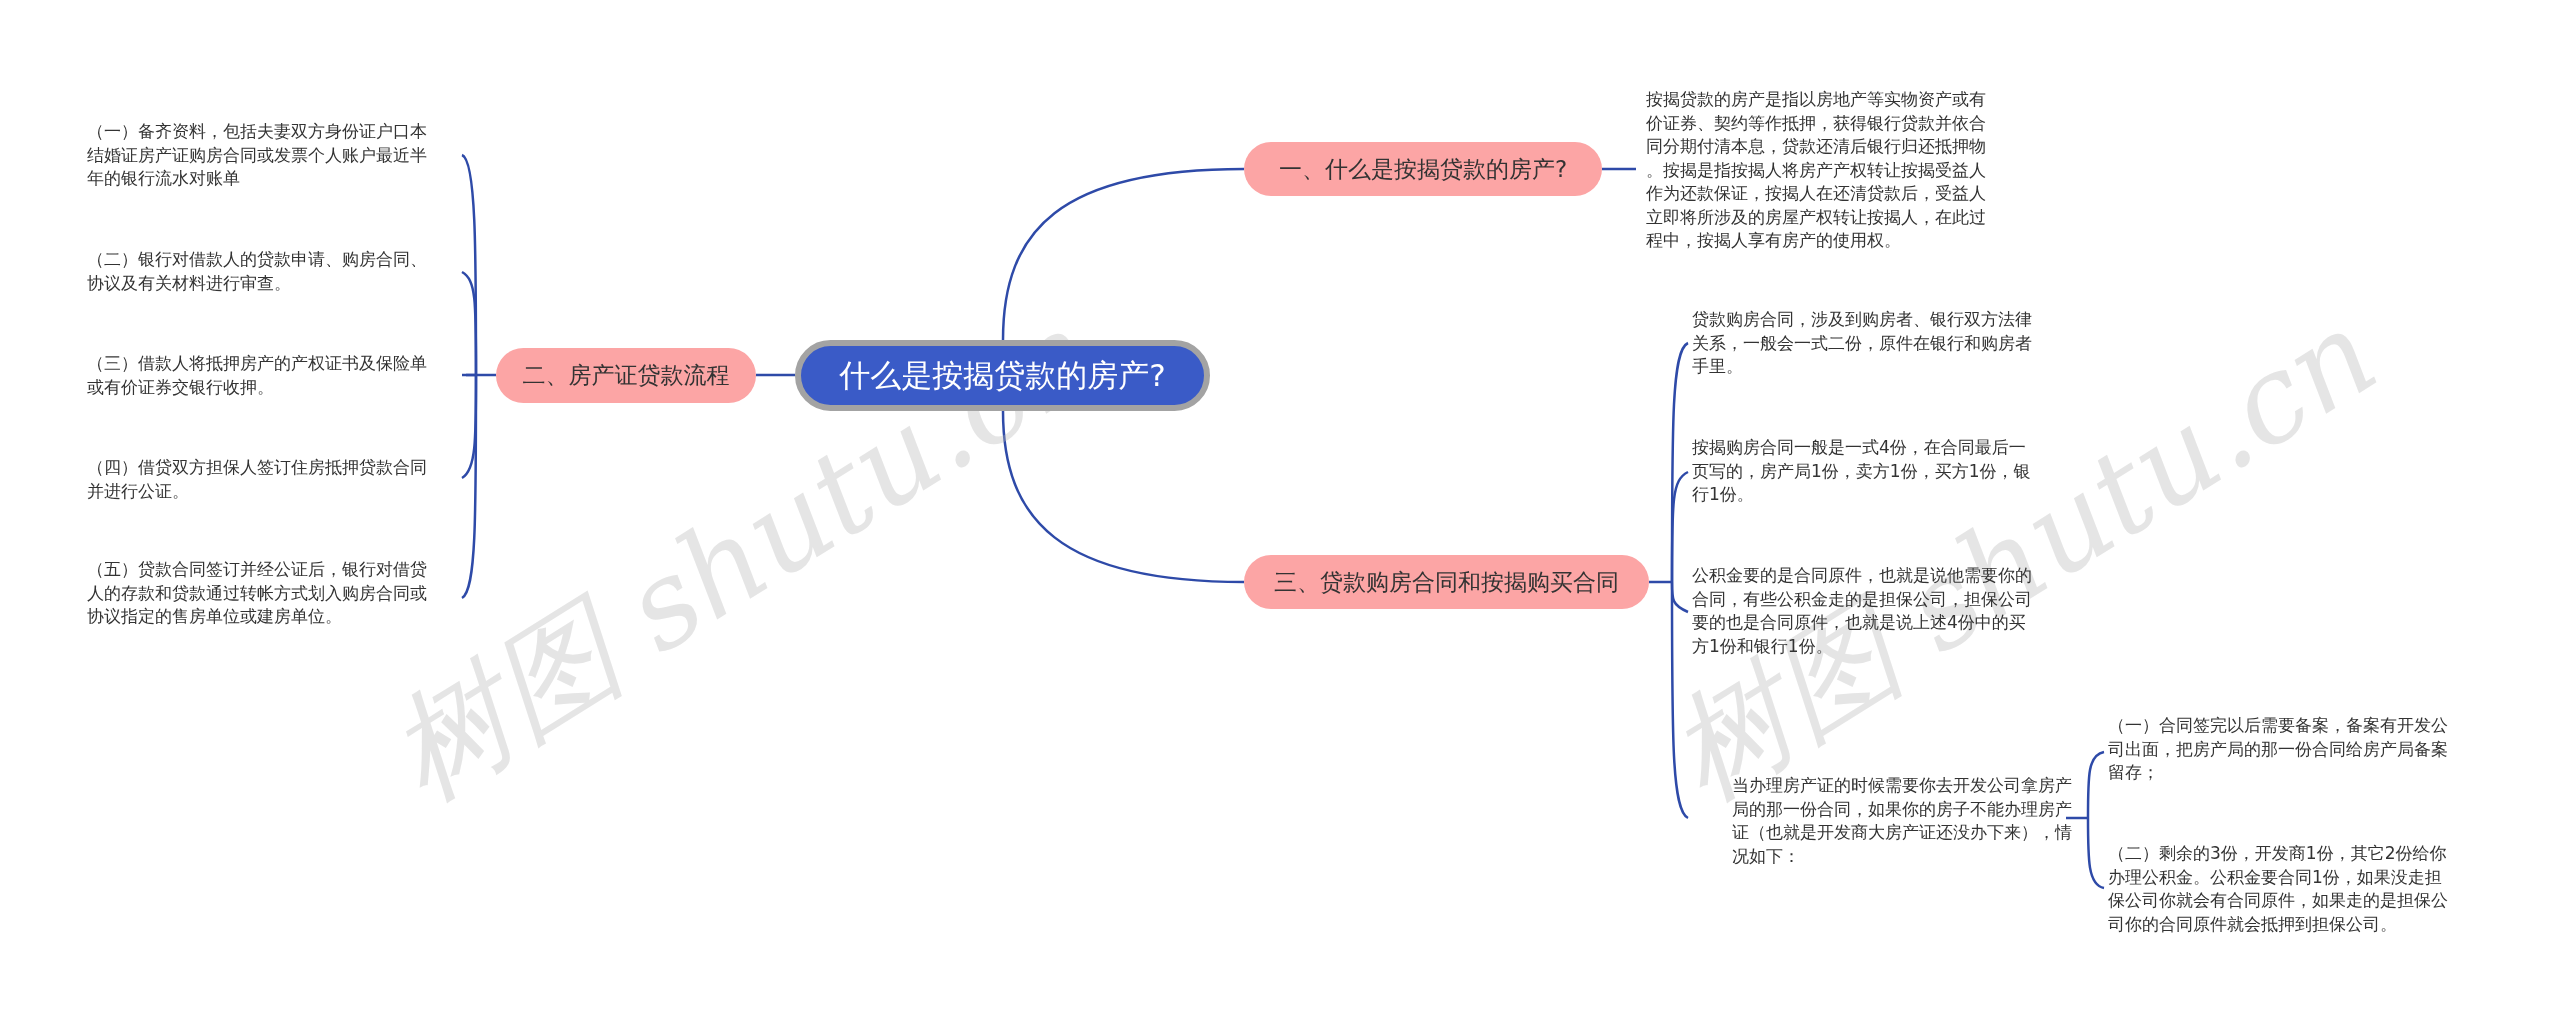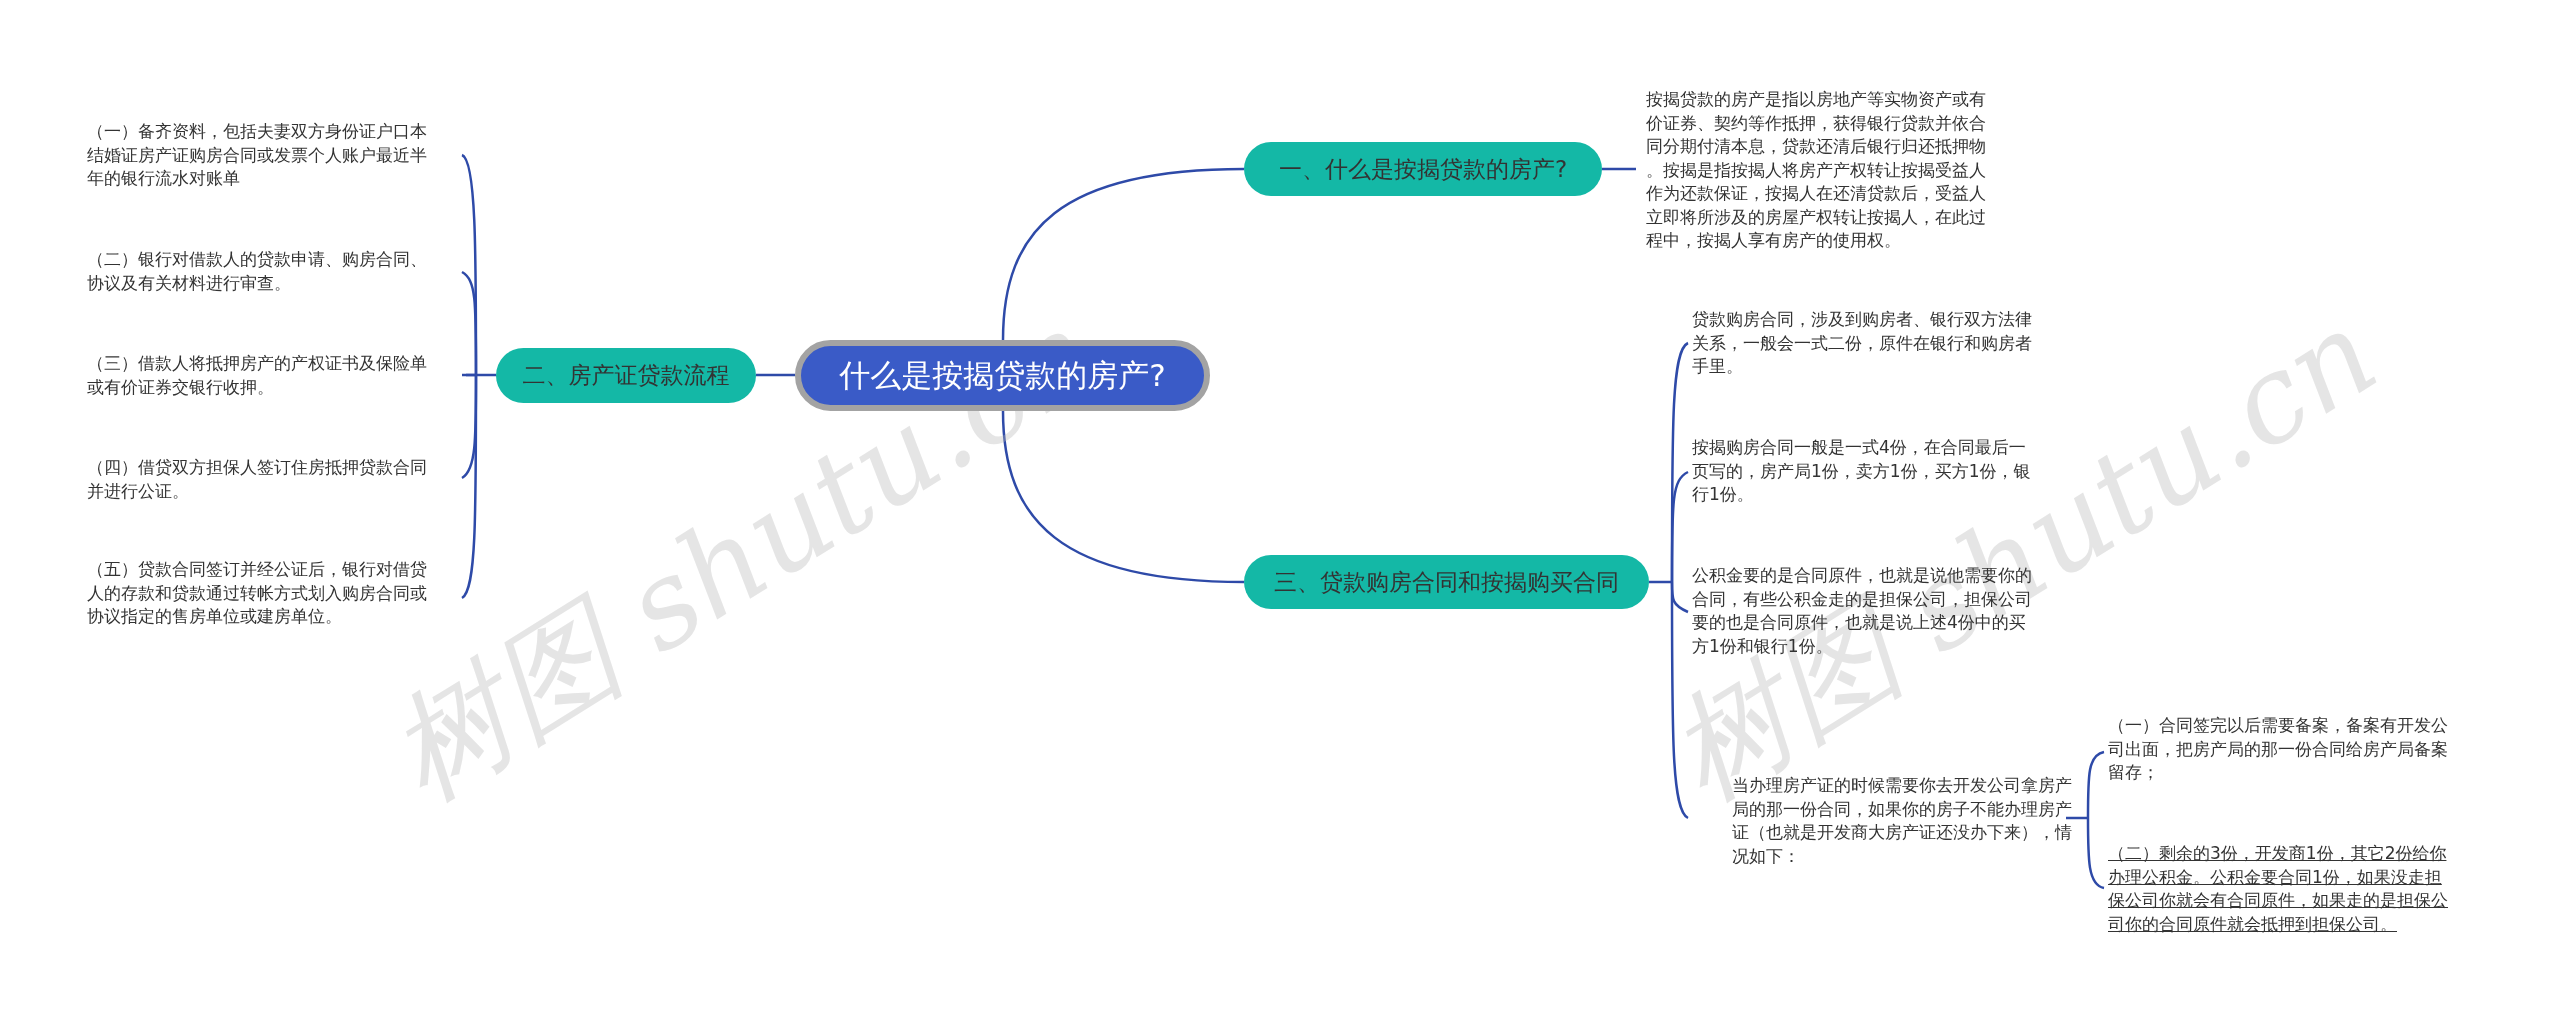--- a/index.html
+++ b/index.html
@@ -1,21 +1,21 @@
 <!DOCTYPE html>
 <html><head>
 <meta charset="utf-8">
 <style>
   html, body { margin:0; padding:0; }
   body { width:2560px; height:1023px; background:#ffffff; position:relative; overflow:hidden;
          font-family:"DejaVu Sans","Liberation Sans",sans-serif; color:#333; }
   svg.links { position:absolute; left:0; top:0; width:2560px; height:1023px; }
   .node { position:absolute; display:flex; align-items:center; justify-content:center; white-space:nowrap; box-sizing:border-box; }
   .root { background:#3a5bc7; color:#fff; font-size:31px; border-radius:36px; border:6px solid #a3a3a3; }
-  .branch { background:#14b8a6; color:#333; font-size:23px; border-radius:28px; }
+  .branch { background:#fca5a5; color:#333; font-size:23px; border-radius:28px; }
   .leaf { position:absolute; font-size:17px; line-height:23.5px; color:#333; }
   .watermark { position:absolute; font-family:"DejaVu Serif","Liberation Serif",serif; font-size:120px; color:rgba(180,180,180,0.35);
                transform:rotate(-32deg); transform-origin:left top; white-space:nowrap; font-style:italic; pointer-events:none; }
 </style>
 </head>
 <body>
 
 <svg class="links" viewBox="0 0 2560 1023">
   <g fill="none" stroke="#2e4aa8" stroke-width="2.5">
 
@@ -118,18 +118,18 @@
   <div>局的那一份合同，如果你的房子不能办理房产</div>
   <div>证（也就是开发商大房产证还没办下来），情</div>
   <div>况如下：</div>
 </div>
 
 <div class="leaf" style="left:2108px; top:714px;">
   <div>（一）合同签完以后需要备案，备案有开发公</div>
   <div>司出面，把房产局的那一份合同给房产局备案</div>
   <div>留存；</div>
 </div>
-<div class="leaf" style="left:2108px; top:842px;text-decoration:underline;">
+<div class="leaf" style="left:2108px; top:842px;">
   <div>（二）剩余的3份，开发商1份，其它2份给你</div>
   <div>办理公积金。公积金要合同1份，如果没走担</div>
   <div>保公司你就会有合同原件，如果走的是担保公</div>
   <div>司你的合同原件就会抵押到担保公司。</div>
 </div>
 
 </body></html>

